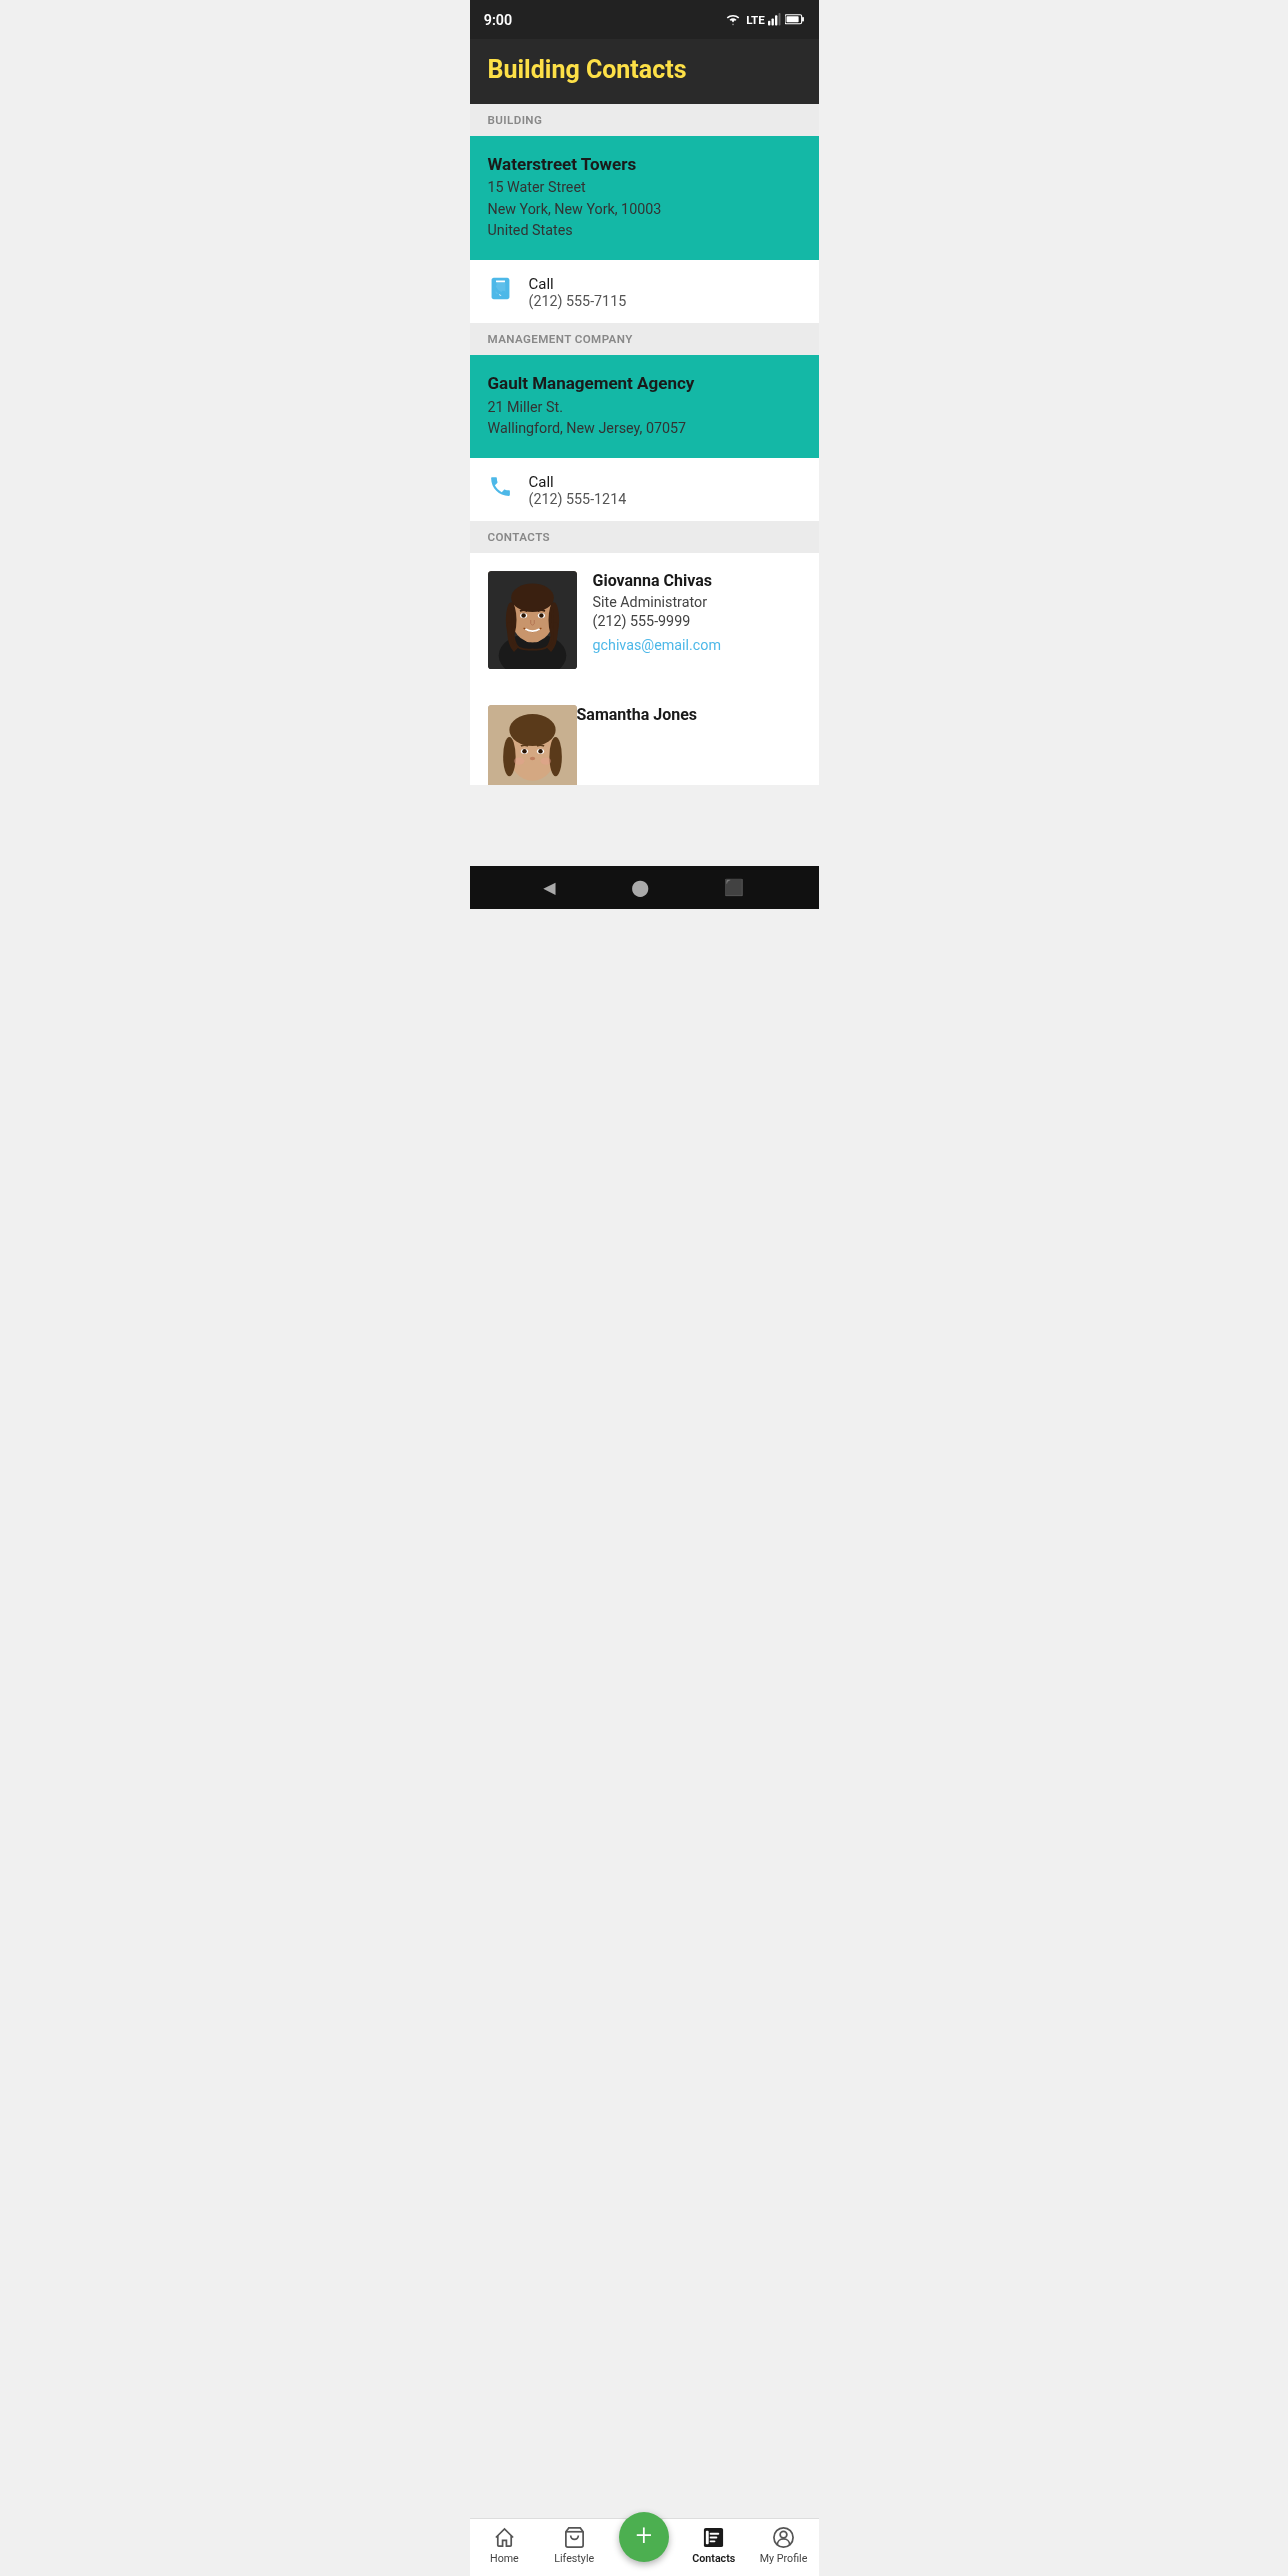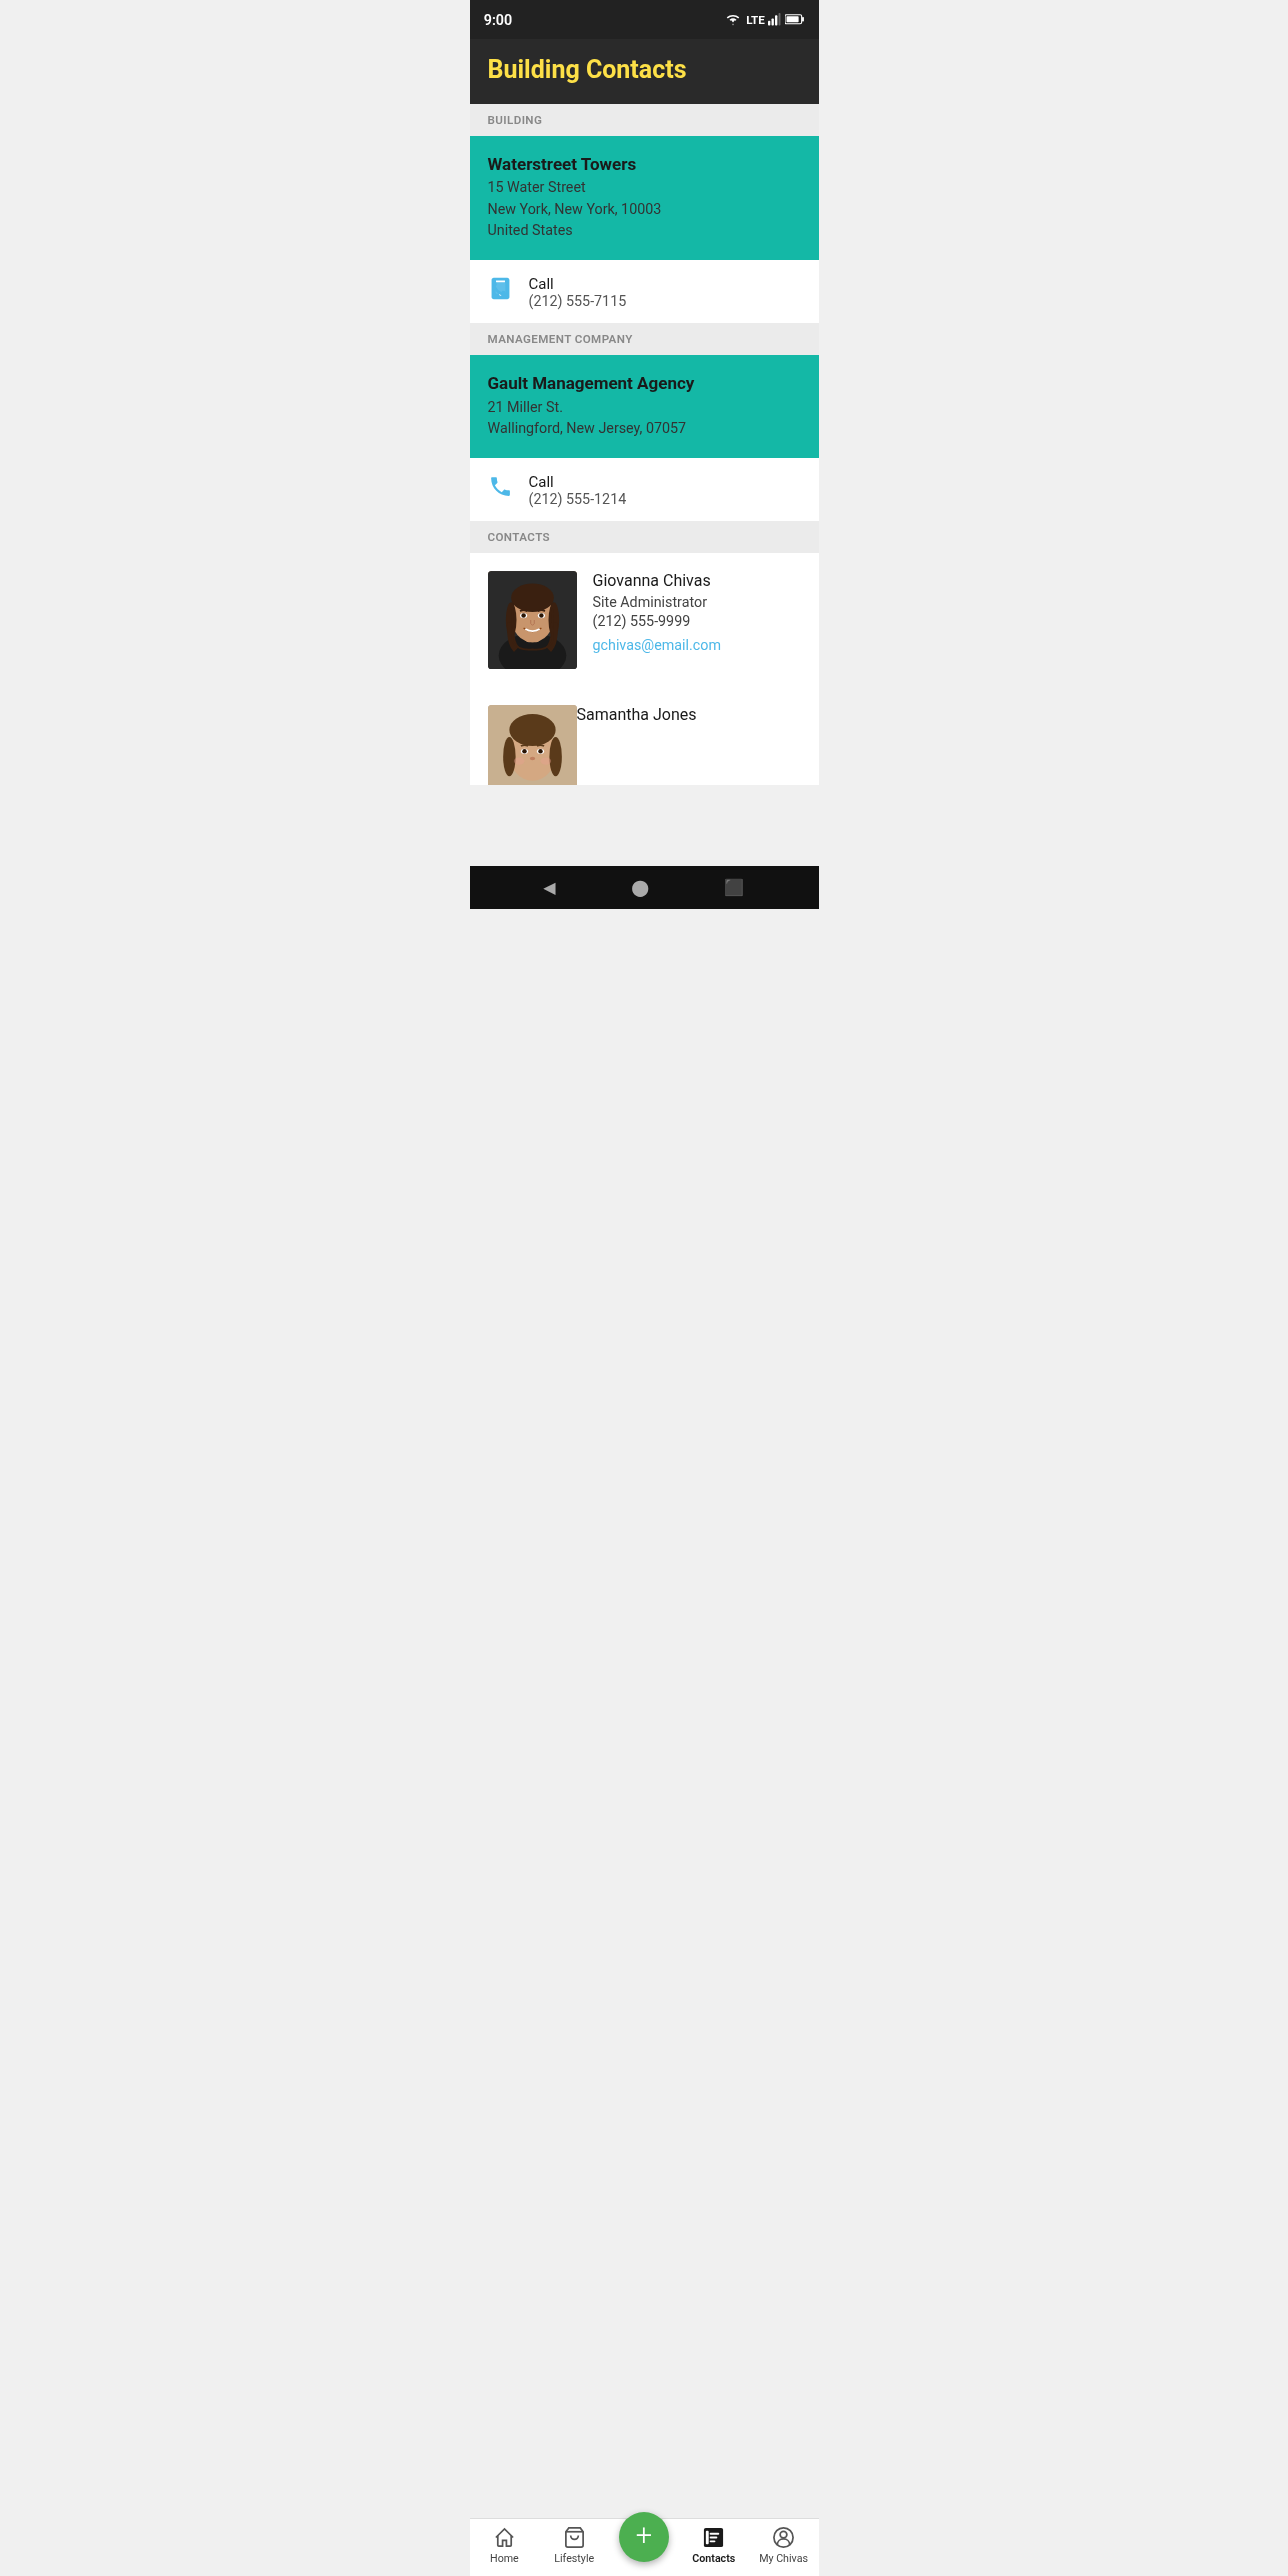--- a/index.html
+++ b/index.html
@@ -133,21 +133,21 @@
       background: linear-gradient(180deg, #b8a898 0%, #8a7a6a 100%);
       position: relative;
     }
 
     
     .contact-info {
       flex: 1;
     }
     .contact-name {
       font-size: 16px;
-      font-weight: 400;
+      font-weight: 700;
       color: #1a1a1a;
       margin-bottom: 3.6px;
     }
     .contact-role {
       font-size: 14.3px;
       color: #444;
       margin-bottom: 3.6px;
     }
     .contact-phone {
       font-size: 14.3px;
@@ -447,21 +447,21 @@
     </svg>
     <span class="nav-label active">Contacts</span>
   </div>
 
   <div class="nav-item">
     <svg width="23" height="23" viewBox="0 0 24 24" fill="none" stroke="#555" stroke-width="1.8">
       <circle cx="12" cy="12" r="10"></circle>
       <circle cx="12" cy="9" r="3.5"></circle>
       <path d="M5.5 20c0-4 3-6.5 6.5-6.5s6.5 2.5 6.5 6.5"></path>
     </svg>
-    <span class="nav-label">My Chivas</span>
+    <span class="nav-label">My Profile</span>
   </div>
 </div>
 
 <div class="android-nav">
   <span class="android-nav-btn">◀</span>
   <span class="android-nav-btn">⬤</span>
   <span class="android-nav-btn">⬛</span>
 </div>
 
 

